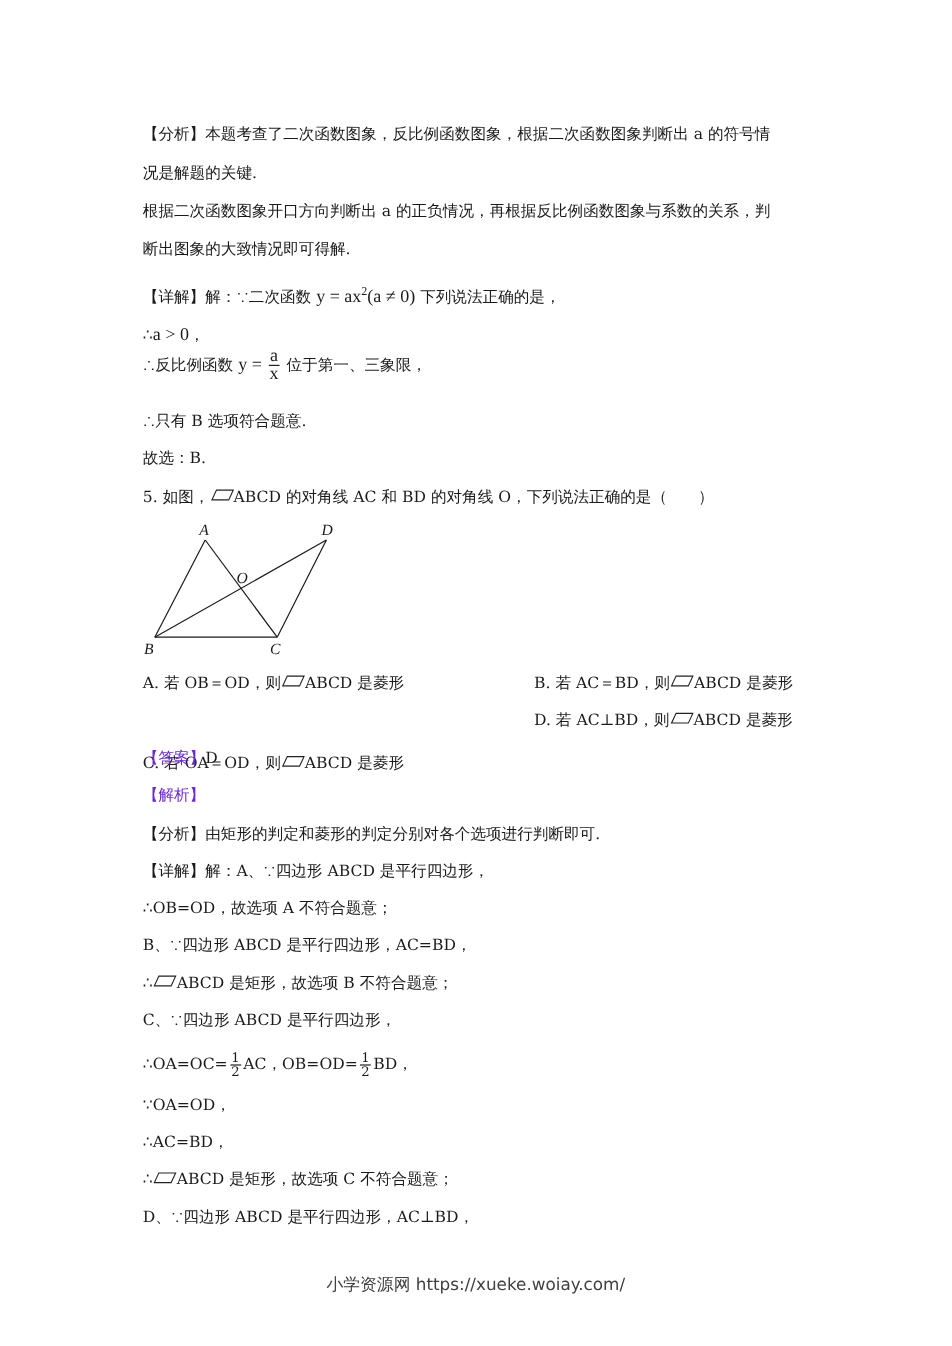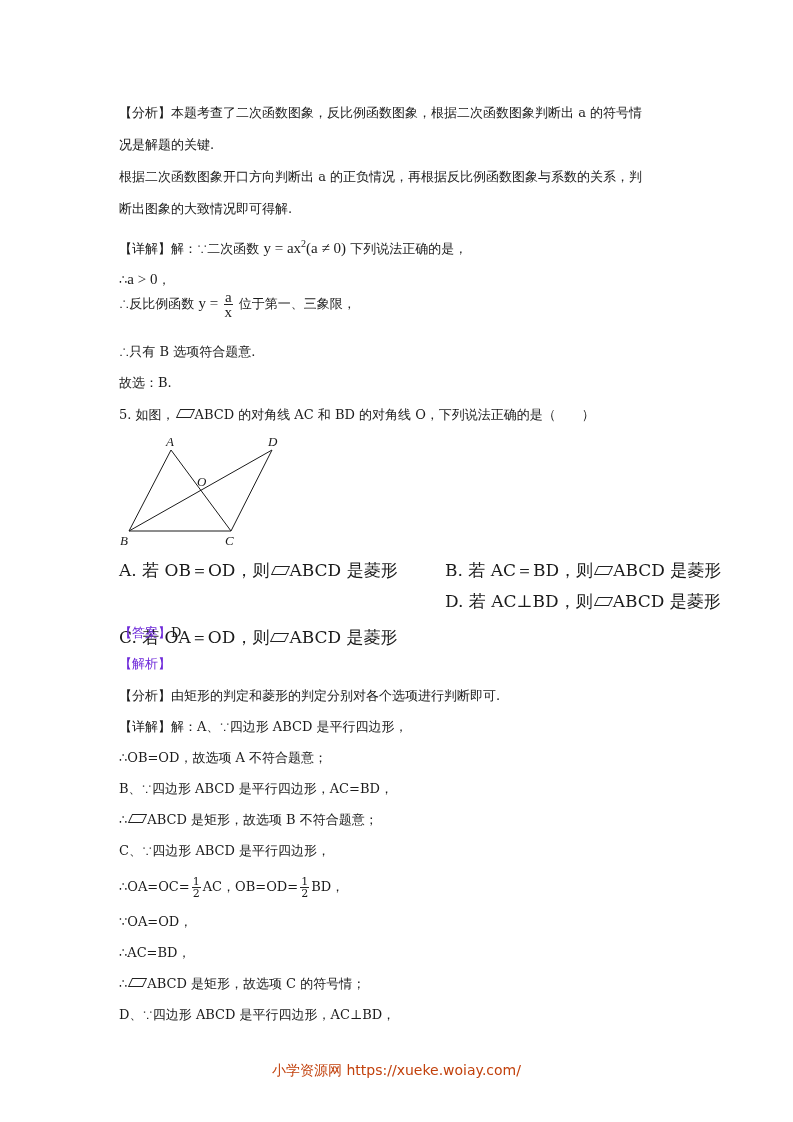--- a/index.html
+++ b/index.html
@@ -6,24 +6,24 @@
   body { width: 793px; height: 1122px; position: relative; overflow: hidden;
          font-family: "DejaVu Serif", "Liberation Serif", serif; color: #1a1a1a; }
   .line { position: absolute; left: 119px; font-size: 13px; line-height: 18px; white-space: nowrap; }
   .math { font-family: "Liberation Serif", "DejaVu Serif", serif; font-size: 15px; }
   .frac { display: inline-block; vertical-align: middle; text-align: center; margin: 0 2px; line-height: 14px; }
   .frac .num { display: block; border-bottom: 1px solid #222; padding: 0 1px; }
   .frac .den { display: block; }
   .frac.small { font-size: 11px; line-height: 11px; font-style: normal; }
   .blue { color: #6d28d9; }
   .para-sym { display: inline-block; width: 13px; height: 7px; border: 1px solid #222; transform: skewX(-25deg); margin: 0 2px 0 3px; vertical-align: 1px; }
-  .opt { position: absolute; font-size: 17px; line-height: 18px; white-space: nowrap; }
+  .opt { position: absolute; font-size: 13px; line-height: 18px; white-space: nowrap; }
   .figure { position: absolute; left: 115px; top: 430px; }
   .footer { position: absolute; top: 1062px; left: 0; width: 793px; text-align: center;
-            font-family: "DejaVu Sans", "Liberation Sans", sans-serif; font-size: 14px; color: #c2410c; }
+            font-family: "DejaVu Sans", "Liberation Sans", sans-serif; font-size: 14px; color: #404040; }
 </style>
 </head>
 <body>
 
 <div class="line" style="top:104px">【分析】本题考查了二次函数图象，反比例函数图象，根据二次函数图象判断出 a 的符号情</div>
 <div class="line" style="top:136px">况是解题的关键.</div>
 <div class="line" style="top:168px">根据二次函数图象开口方向判断出 a 的正负情况，再根据反比例函数图象与系数的关系，判</div>
 <div class="line" style="top:200px">断出图象的大致情况即可得解.</div>
 
 <div class="line" style="top:235px">
@@ -89,17 +89,17 @@
 <div class="line" style="top:811px">
   <span>∴</span><span class="para-sym"></span><span>ABCD 是矩形，故选项 B 不符合题意；</span>
 </div>
 <div class="line" style="top:842px">C、∵四边形 ABCD 是平行四边形，</div>
 <div class="line" style="top:876px">
   <span>∴OA=OC=</span><span class="frac small"><span class="num">1</span><span class="den">2</span></span><span>AC，OB=OD=</span><span class="frac small"><span class="num">1</span><span class="den">2</span></span><span>BD，</span>
 </div>
 <div class="line" style="top:913px">∵OA=OD，</div>
 <div class="line" style="top:944px">∴AC=BD，</div>
 <div class="line" style="top:975px">
-  <span>∴</span><span class="para-sym"></span><span>ABCD 是矩形，故选项 C 的符号情；</span>
+  <span>∴</span><span class="para-sym"></span><span>ABCD 是矩形，故选项 C 不符合题意；</span>
 </div>
 <div class="line" style="top:1006px">D、∵四边形 ABCD 是平行四边形，AC⊥BD，</div>
 
 <div class="footer">小学资源网 https://xueke.woiay.com/</div>
 
 </body></html>

